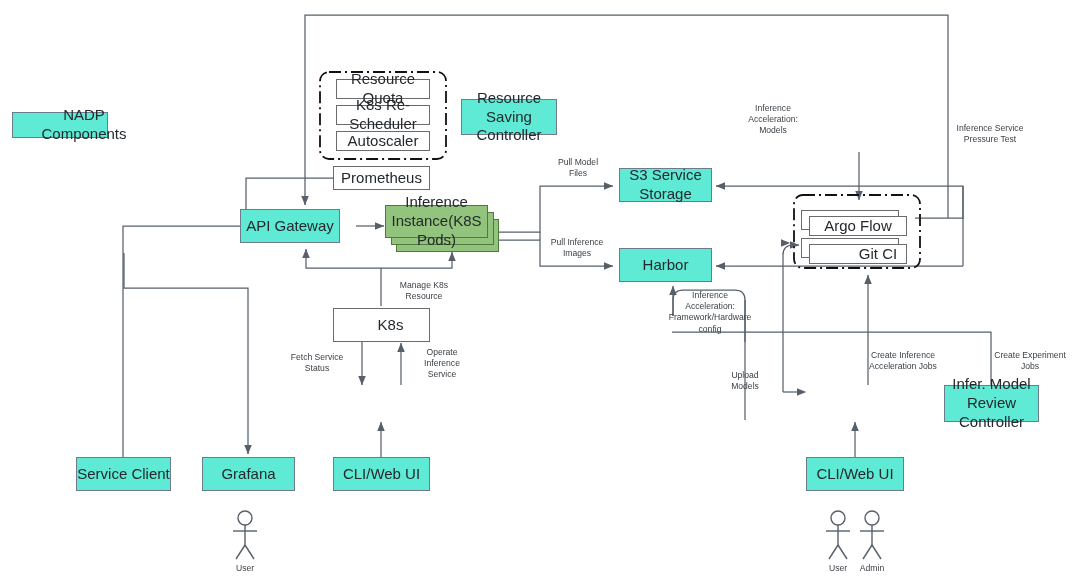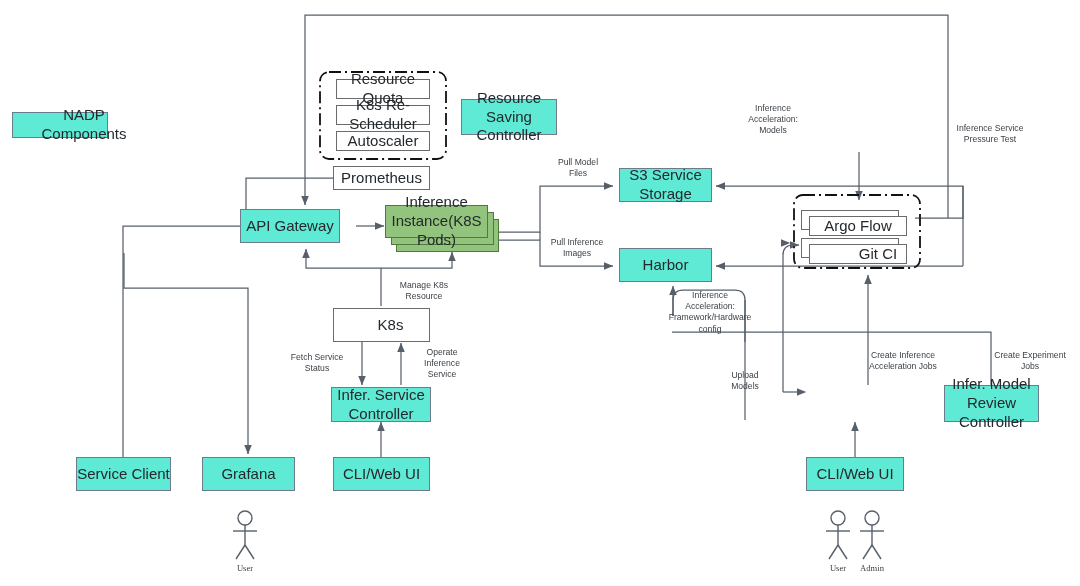--- a/index.html
+++ b/index.html
@@ -6,21 +6,21 @@
   body{width:1080px;height:586px;overflow:hidden;font-family:"Liberation Sans",sans-serif;}
   #stage{position:relative;width:1080px;height:586px;}
   svg{position:absolute;left:0;top:0;}
   .nodebox{position:absolute;box-sizing:border-box;display:flex;align-items:center;justify-content:center;
            text-align:center;font-size:15px;color:#24292e;line-height:1.25;}
   .blue{background:#5eead4;border:1.3px solid #6d7b8d;}
   .green{background:#93c47d;border:1.3px solid #4f7a3a;}
   .white{background:#ffffff;border:1.3px solid #6b6b6b;}
   .edgelabel{position:absolute;font-size:8.6px;color:#3a3f44;text-align:center;line-height:1.3;
              white-space:pre-line;pointer-events:none;}
-  .actorlabel{position:absolute;font-size:8.6px;color:#3a3f44;text-align:center;width:60px;font-family:Liberation Serif, serif;}
+  .actorlabel{position:absolute;font-size:8.6px;color:#3a3f44;text-align:center;width:60px;}
   .stackwrap{position:absolute;}
 </style>
 </head>
 <body>
 
 <div id="stage">
 
   <svg width="1080" height="586">
     <defs>
       <marker id="ah" markerWidth="9" markerHeight="9" refX="7.2" refY="3" orient="auto">
@@ -130,23 +130,20 @@
     <div class="nodebox green" style="left:0px;top:0px;width:103px;height:33px;white-space:pre-line;">
       <span>Inference Instance(K8S
 Pods)</span>
     </div>
   </div>
 
   <div class="nodebox white" style="left:333px;top:308px;width:97px;height:34px;padding-left:18px;">
     <span>K8s</span>
   </div>
 
-  <div class="nodebox blue" style="left:331px;top:387px;width:100px;height:35px;">
-    <span>Infer. Service Controller</span>
-  </div>
 
   <div class="nodebox blue" style="left:619px;top:168px;width:93px;height:34px;">
     <span>S3 Service Storage</span>
   </div>
   <div class="nodebox blue" style="left:619px;top:248px;width:93px;height:34px;">
     <span>Harbor</span>
   </div>
 
   <div class="stackwrap" style="left:801px;top:202px;width:110px;height:27px;margin-top:8px;">
     <div class="nodebox white" style="left:0px;top:0px;width:98px;height:20px;"></div>

